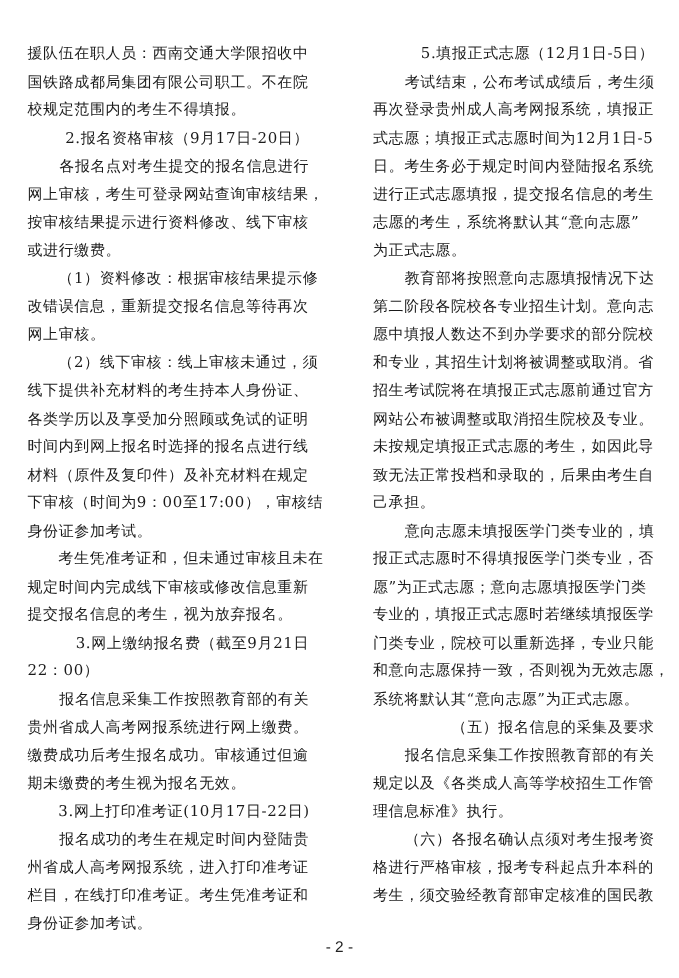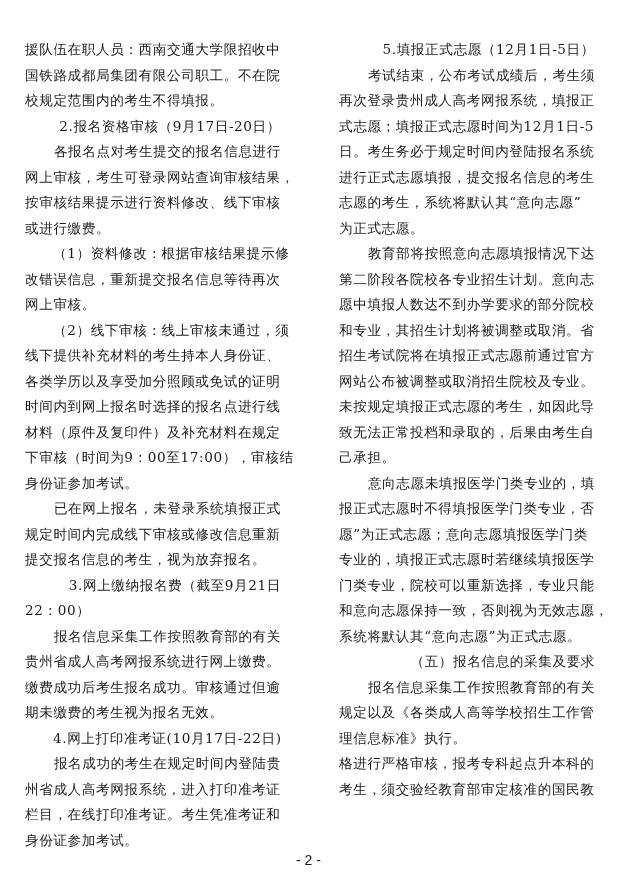--- a/index.html
+++ b/index.html
@@ -31,30 +31,30 @@
     <div class="line ind">（1）资料修改：根据审核结果提示修</div>
     <div class="line">改错误信息，重新提交报名信息等待再次</div>
     <div class="line">网上审核。</div>
     <div class="line ind">（2）线下审核：线上审核未通过，须</div>
     <div class="line">线下提供补充材料的考生持本人身份证、</div>
     <div class="line">各类学历以及享受加分照顾或免试的证明</div>
     <div class="line">时间内到网上报名时选择的报名点进行线</div>
     <div class="line">材料（原件及复印件）及补充材料在规定</div>
     <div class="line">下审核（时间为9：00至17:00），审核结</div>
     <div class="line">身份证参加考试。</div>
-    <div class="line ind">已在网上报名，未登录系统填报正式</div>
+    <div class="line ind">考生凭准考证和，但未通过审核且未在</div>
     <div class="line">规定时间内完成线下审核或修改信息重新</div>
     <div class="line">提交报名信息的考生，视为放弃报名。</div>
     <div class="line ind">3.网上缴纳报名费（截至9月21日</div>
     <div class="line">22：00）</div>
     <div class="line ind">报名信息采集工作按照教育部的有关</div>
     <div class="line">贵州省成人高考网报系统进行网上缴费。</div>
     <div class="line">缴费成功后考生报名成功。审核通过但逾</div>
     <div class="line">期未缴费的考生视为报名无效。</div>
-    <div class="line ind">4.网上打印准考证(10月17日-22日)</div>
+    <div class="line ind">3.网上打印准考证(10月17日-22日)</div>
     <div class="line ind">报名成功的考生在规定时间内登陆贵</div>
     <div class="line">州省成人高考网报系统，进入打印准考证</div>
     <div class="line">栏目，在线打印准考证。考生凭准考证和</div>
     <div class="line">身份证参加考试。</div>
   </div>
 <div class="col-right-wrap">
   <div class="col right" id="right-col">
       <div class="line ind">5.填报正式志愿（12月1日-5日）</div>
       <div class="line ind">考试结束，公布考试成绩后，考生须</div>
       <div class="line">再次登录贵州成人高考网报系统，填报正</div>
@@ -76,17 +76,18 @@
       <div class="line">报正式志愿时不得填报医学门类专业，否</div>
       <div class="line">愿”为正式志愿；意向志愿填报医学门类</div>
       <div class="line">专业的，填报正式志愿时若继续填报医学</div>
       <div class="line">门类专业，院校可以重新选择，专业只能</div>
       <div class="line">和意向志愿保持一致，否则视为无效志愿，</div>
       <div class="line">系统将默认其“意向志愿”为正式志愿。</div>
       <div class="line ind">（五）报名信息的采集及要求</div>
       <div class="line ind">报名信息采集工作按照教育部的有关</div>
       <div class="line">规定以及《各类成人高等学校招生工作管</div>
       <div class="line">理信息标准》执行。</div>
+      <div class="line ind">（六）各报名确认点须对考生报考资</div>
       <div class="line">格进行严格审核，报考专科起点升本科的</div>
       <div class="line">考生，须交验经教育部审定核准的国民教</div>
     </div>
 </div>
 <div class="page-num">- 2 -</div>
 
 </body></html>

